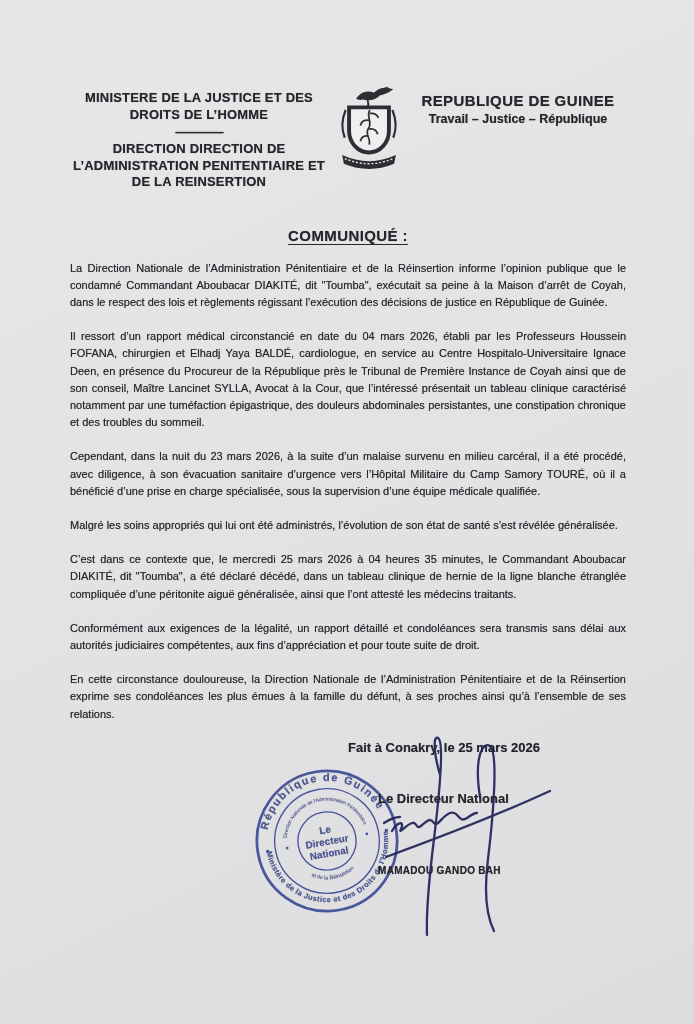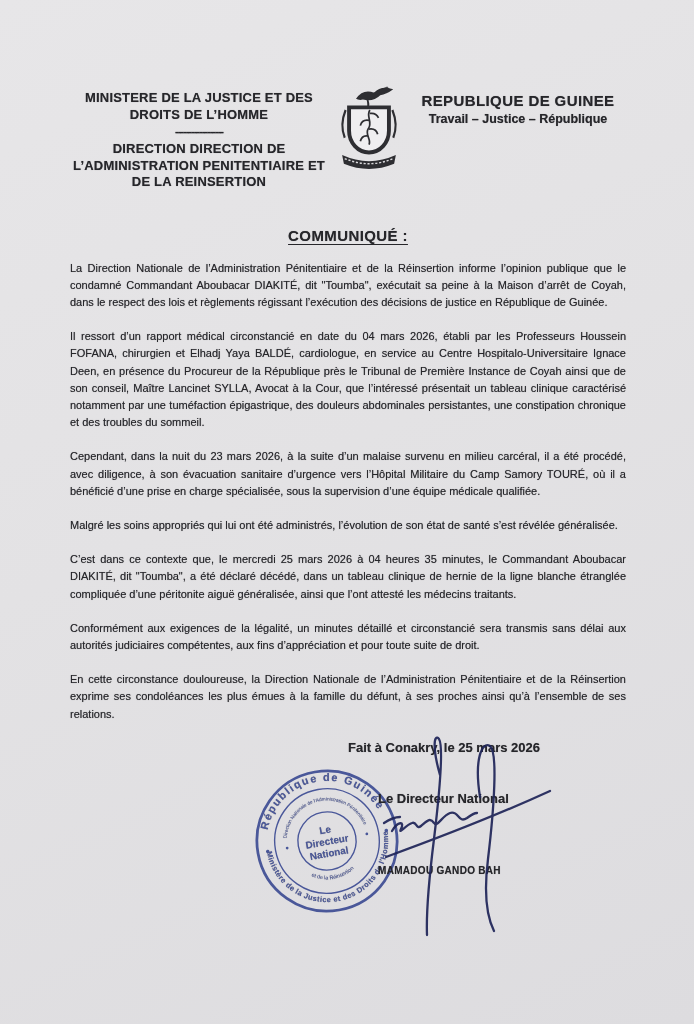--- a/index.html
+++ b/index.html
@@ -93,21 +93,21 @@
     <div class="title-row">
       <span class="title">COMMUNIQUÉ :</span>
     </div>
 
     <div class="body-block">
       <p class="para">La Direction Nationale de l’Administration Pénitentiaire et de la Réinsertion informe l’opinion publique que le condamné Commandant Aboubacar DIAKITÉ, dit "Toumba", exécutait sa peine à la Maison d’arrêt de Coyah, dans le respect des lois et règlements régissant l’exécution des décisions de justice en République de Guinée.</p>
       <p class="para">Il ressort d’un rapport médical circonstancié en date du 04 mars 2026, établi par les Professeurs Houssein FOFANA, chirurgien et Elhadj Yaya BALDÉ, cardiologue, en service au Centre Hospitalo-Universitaire Ignace Deen, en présence du Procureur de la République près le Tribunal de Première Instance de Coyah ainsi que de son conseil, Maître Lancinet SYLLA, Avocat à la Cour, que l’intéressé présentait un tableau clinique caractérisé notamment par une tuméfaction épigastrique, des douleurs abdominales persistantes, une constipation chronique et des troubles du sommeil.</p>
       <p class="para">Cependant, dans la nuit du 23 mars 2026, à la suite d’un malaise survenu en milieu carcéral, il a été procédé, avec diligence, à son évacuation sanitaire d’urgence vers l’Hôpital Militaire du Camp Samory TOURÉ, où il a bénéficié d’une prise en charge spécialisée, sous la supervision d’une équipe médicale qualifiée.</p>
       <p class="para">Malgré les soins appropriés qui lui ont été administrés, l’évolution de son état de santé s’est révélée généralisée.</p>
       <p class="para">C’est dans ce contexte que, le mercredi 25 mars 2026 à 04 heures 35 minutes, le Commandant Aboubacar DIAKITÉ, dit "Toumba", a été déclaré décédé, dans un tableau clinique de hernie de la ligne blanche étranglée compliquée d’une péritonite aiguë généralisée, ainsi que l’ont attesté les médecins traitants.</p>
-      <p class="para">Conformément aux exigences de la légalité, un minutes détaillé et circonstancié sera transmis sans délai aux autorités judiciaires compétentes, aux fins d’appréciation et pour toute suite de droit.</p>
+      <p class="para">Conformément aux exigences de la légalité, un rapport détaillé et condoléances sera transmis sans délai aux autorités judiciaires compétentes, aux fins d’appréciation et pour toute suite de droit.</p>
       <p class="para">En cette circonstance douloureuse, la Direction Nationale de l’Administration Pénitentiaire et de la Réinsertion exprime ses condoléances les plus émues à la famille du défunt, à ses proches ainsi qu’à l’ensemble de ses relations.</p>
     </div>
 
     <div class="dateline">Fait à Conakry, le 25 mars 2026</div>
 
     <div class="sig-wrap">
 
       <svg class="stamp" viewBox="0 0 150 150">
         <defs>
           <path id="st-top" d="M 14 75 A 61 61 0 0 1 136 75"></path>

